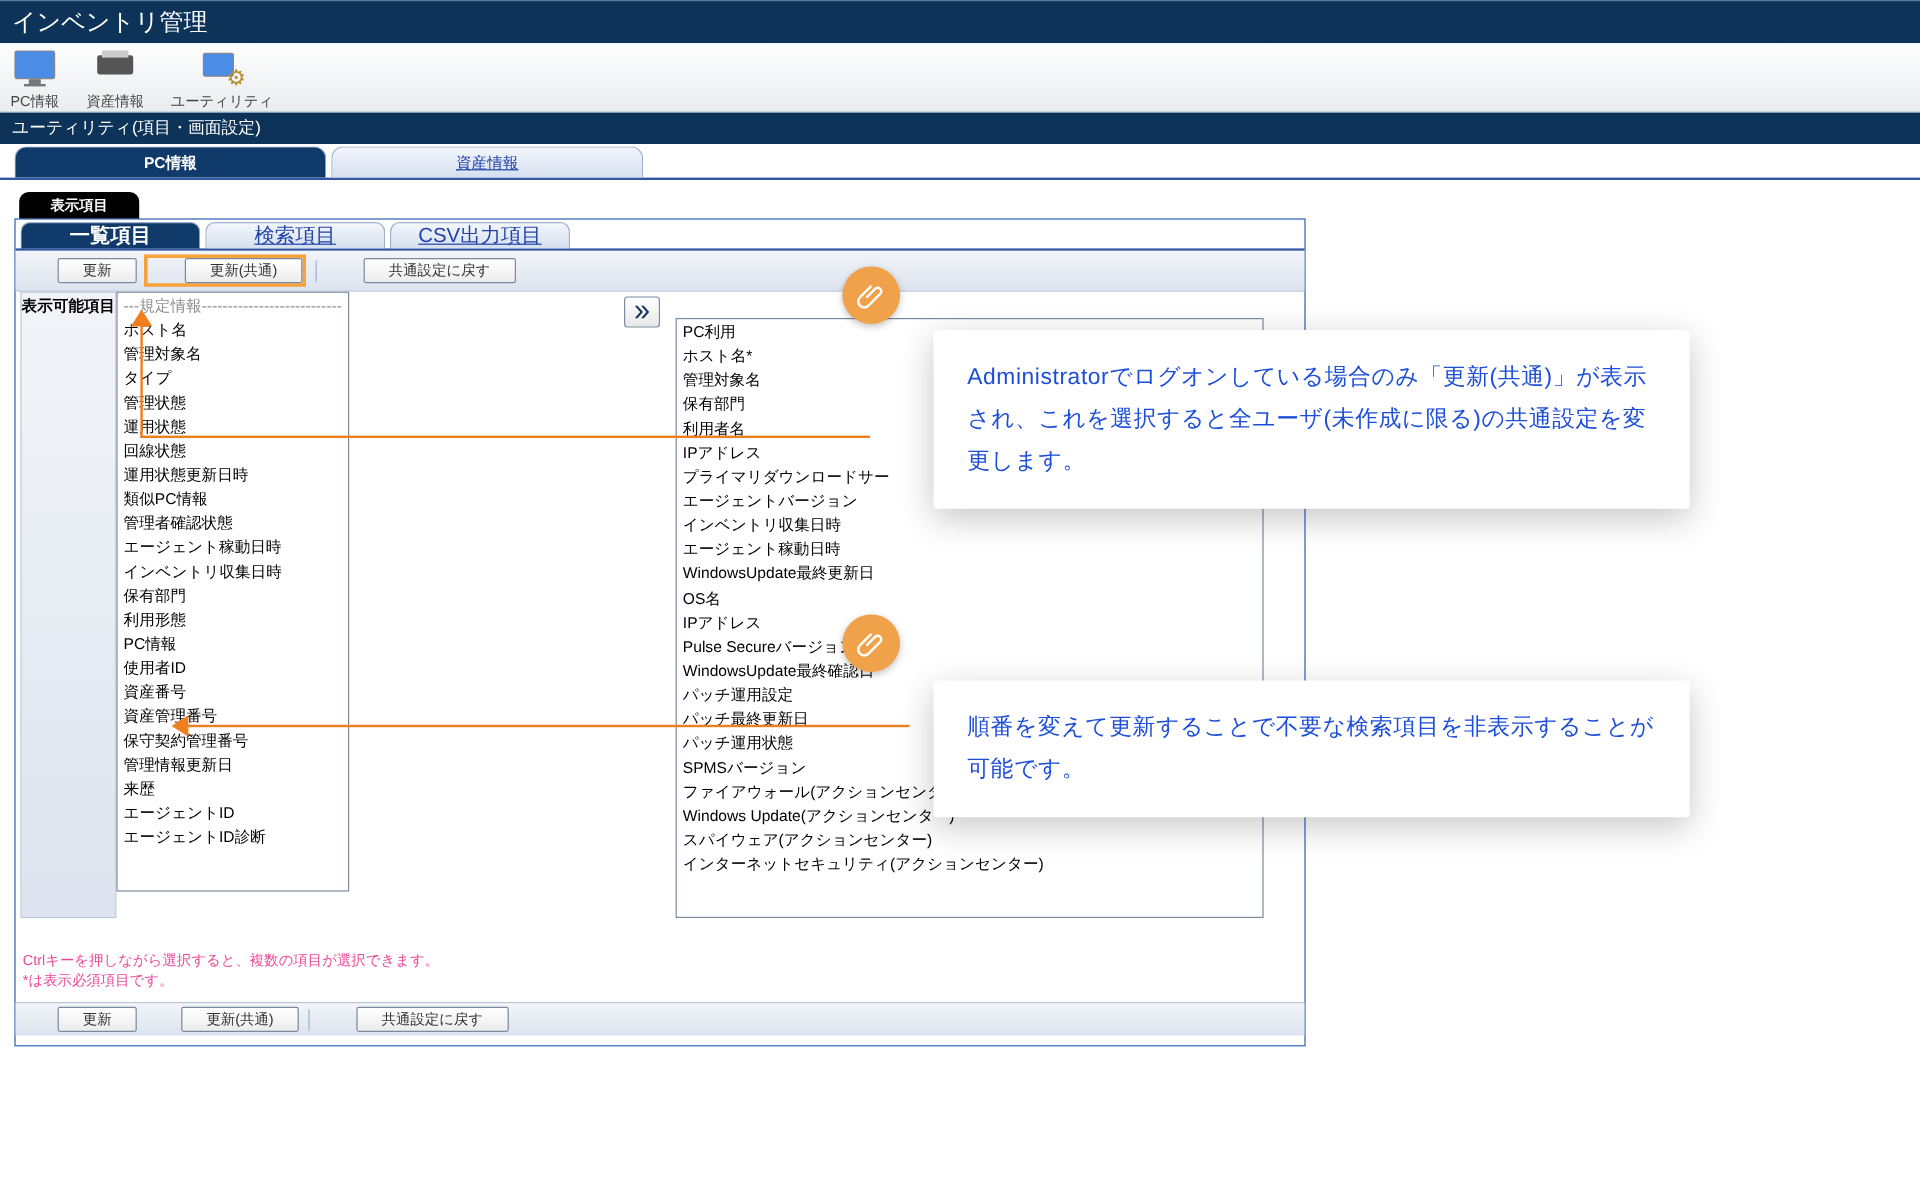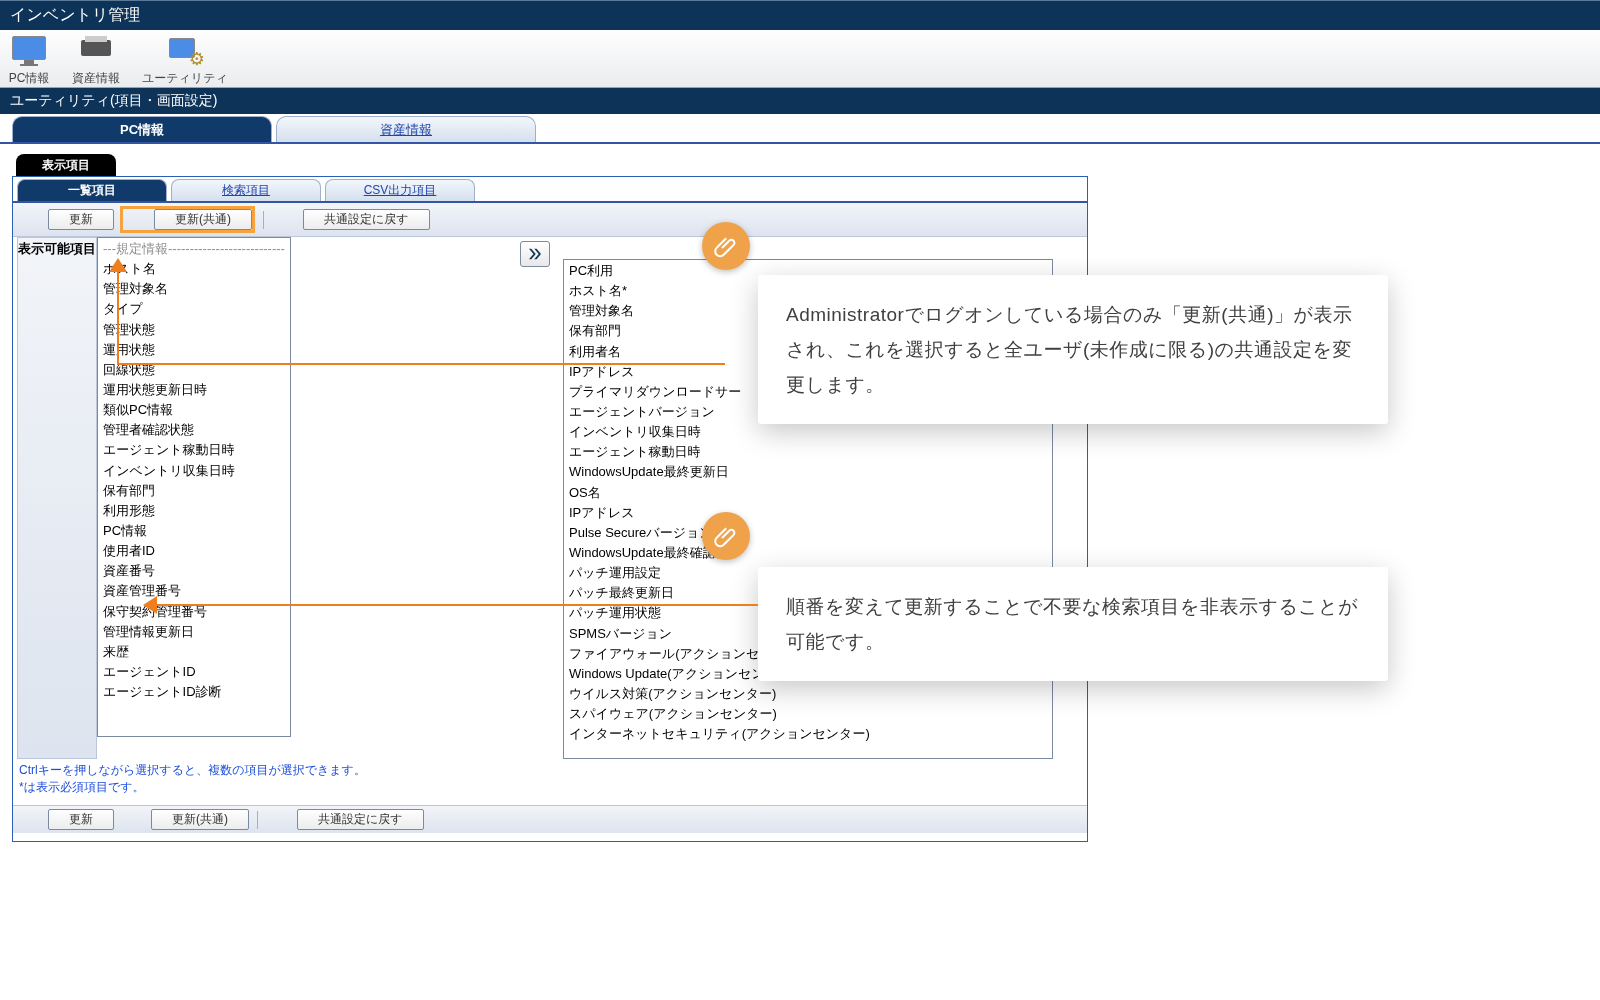--- a/index.html
+++ b/index.html
@@ -1,19 +1,19 @@
 <!DOCTYPE html>
 <html><head>
   <meta charset="utf-8">
   <style>
     * { box-sizing: border-box; margin: 0; padding: 0; }
     body { font-family: "Meiryo", "MS PGothic", sans-serif; font-size: 13px; background: #fff; width: 1600px; height: 1000px; overflow: hidden; position: relative; }
 
     
-    .titlebar { background: #0d3359; color: #fff; padding: 4px 10px; font-size: 16px; font-weight: 500; border-top: 1px solid #5a7a9a; }
+    .titlebar { background: #0d3359; color: #fff; padding: 4px 10px; font-size: 20px; font-weight: 500; border-top: 1px solid #5a7a9a; }
 
     
     .toolbar { background: linear-gradient(#fefefe,#eaecef); display: flex; align-items: flex-end; padding: 2px 8px 0 8px; gap: 22px; border-bottom: 1px solid #8fa6c0; }
     .tool-item { display: flex; flex-direction: column; align-items: center; color: #444; font-size: 12px; cursor: pointer; }
     .tool-icon { width: 42px; height: 38px; display: flex; align-items: center; justify-content: center; }
     .monitor-icon { width:34px; height:30px; position:relative; }
     .monitor-icon .screen { width:34px; height:24px; background:#4b8de6; border:1px solid #888; border-radius:2px; }
     .monitor-icon .stand { width:10px; height:4px; background:#777; margin:0 auto; }
     .monitor-icon .base { width:18px; height:2px; background:#777; margin:0 auto; }
     .printer-icon { width:38px; height:30px; position:relative; }
@@ -33,45 +33,45 @@
 
     
     .disp-tab-row { margin-top:10px; padding-left:16px; }
     .disp-tab { display:inline-flex; width:100px; height:22px; align-items:center; justify-content:center; background:#000000; color:#fff; border-radius:8px 8px 0 0; font-size:12px; font-weight:bold;}
 
     
     .panel-wrap { margin: 0 12px; border:1px solid #2b5fb5; padding:2px 0 8px 0; width:1076px; }
 
     
     .inner-tabs { display:flex; align-items:flex-end; border-bottom:2px solid #3355a5; padding-left:4px; gap:4px; }
-    .inner-tab { width:150px; height:22px; display:flex; align-items:center; justify-content:center; border:1px solid #9fb0cc; border-bottom:none; border-radius:8px 8px 0 0; background:linear-gradient(#f3f7fc,#d5dfee); color:#2244aa; text-decoration:underline; cursor:pointer; font-size:12px;}
+    .inner-tab { width:150px; height:22px; display:flex; align-items:center; justify-content:center; border:1px solid #9fb0cc; border-bottom:none; border-radius:8px 8px 0 0; background:linear-gradient(#f3f7fc,#d5dfee); color:#2244aa; text-decoration:underline; cursor:pointer; font-size:17px;}
     .inner-tab.active { background:#103a6a; color:#fff; text-decoration:none; font-weight:bold;}
 
     
     .action-bar { background:linear-gradient(#f2f4f8,#dde4ef); border-bottom:1px solid #bac6da; padding:3px 4px; display:flex; align-items:center; gap:6px;}
     .action-bar.bottom { border-top:1px solid #bac6da; border-bottom:none; margin-top:6px;}
     .action-bar .sep { width:1px; height:18px; background:#9fb0cc; margin:0 2px;}
     button.small { font-family:inherit; font-size:12px; padding:1px 20px; background:linear-gradient(#ffffff,#ececec); border:1px solid #7a8aa0; border-radius:2px; cursor:pointer; color:#333;margin-left:31px;}
     .highlight-box { border:3px solid #f6a23d; padding:0; display:inline-block; }
 
     
     .list-area { display:flex; gap:6px; padding: 0 4px; }
     .list-col { display:flex; flex-direction:row; width:490px; }
     .list-header { background:linear-gradient(#f2f4f8,#dde4ef); border:1px solid #bac6da; text-align:center; font-weight:bold; font-size:13px; padding:2px 0; }
     .list-box { border:1px solid #7a8aa0; height:500px; overflow-y:auto; overflow-x:hidden; background:#fff; font-size:13px; padding:1px 3px; position:relative;}
     .list-box div { white-space:nowrap; cursor:pointer; padding:0 2px; line-height:1.55;}
     .list-box .muted { color:#8f8f8f; }
     .mid-col { width:44px; display:flex; flex-direction:column; align-items:center; padding-top:4px;}
     .move-btn { width:30px; height:26px; border:1px solid #7a8aa0; border-radius:3px; background:linear-gradient(#fff,#e8e8e8); display:flex; align-items:center; justify-content:center; cursor:pointer;}
     .right-list-col { display:flex; flex-direction:column; width:490px; }
 
-    .footnote { font-size:12px; color:#1d4ed8; padding:3px 6px; }
-
-    
-    .anno-card { position:absolute; background:#fff; border-radius:3px; box-shadow:0 8px 28px rgba(0,0,0,.22); padding:22px 28px; font-size:19px; line-height:1.85; color:#404040; letter-spacing:.5px;}
+    .footnote { font-size:12px; color:#ec4899; padding:3px 6px;margin-top:24px; }
+
+    
+    .anno-card { position:absolute; background:#fff; border-radius:3px; box-shadow:0 8px 28px rgba(0,0,0,.22); padding:22px 28px; font-size:19px; line-height:1.85; color:#1d4ed8; letter-spacing:.5px;margin-left:20px;}
     .clip-badge { width:48px; height:48px; border-radius:50%; background:#f0a24b; display:flex; align-items:center; justify-content:center; color:#fff; position:absolute; box-shadow:0 2px 6px rgba(0,0,0,.25);}
     .clip-badge svg { width:24px; height:24px; }
 
     
     .arrow-line { position:absolute; background:#ef7f1e; }
     .arrow-head { position:absolute; width:0; height:0; }
 
     
     .list-box::-webkit-scrollbar { width:14px; }
     .list-box::-webkit-scrollbar-track { background:#eef1f6; border-left:1px solid #c5cedd;}
@@ -208,21 +208,20 @@
           <div>OS名</div>
           <div>IPアドレス</div>
           <div>Pulse Secureバージョン</div>
           <div>WindowsUpdate最終確認日</div>
           <div>パッチ運用設定</div>
           <div>パッチ最終更新日</div>
           <div>パッチ運用状態</div>
           <div>SPMSバージョン</div>
           <div>ファイアウォール(アクションセンター)</div>
           <div>Windows Update(アクションセンター)</div>
-          <div>ウイルス対策(アクションセンター)</div>
           <div>スパイウェア(アクションセンター)</div>
           <div>インターネットセキュリティ(アクションセンター)</div>
         </div>
     </div>
   </div>
 
   <div class="footnote">
     <div>Ctrlキーを押しながら選択すると、複数の項目が選択できます。</div>
     <div>*は表示必須項目です。</div>
   </div>

